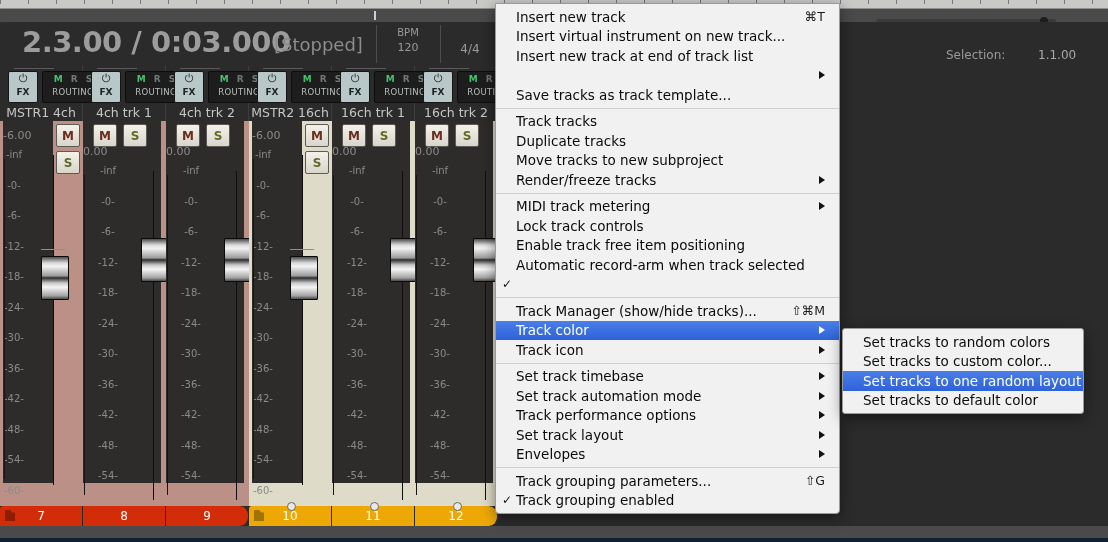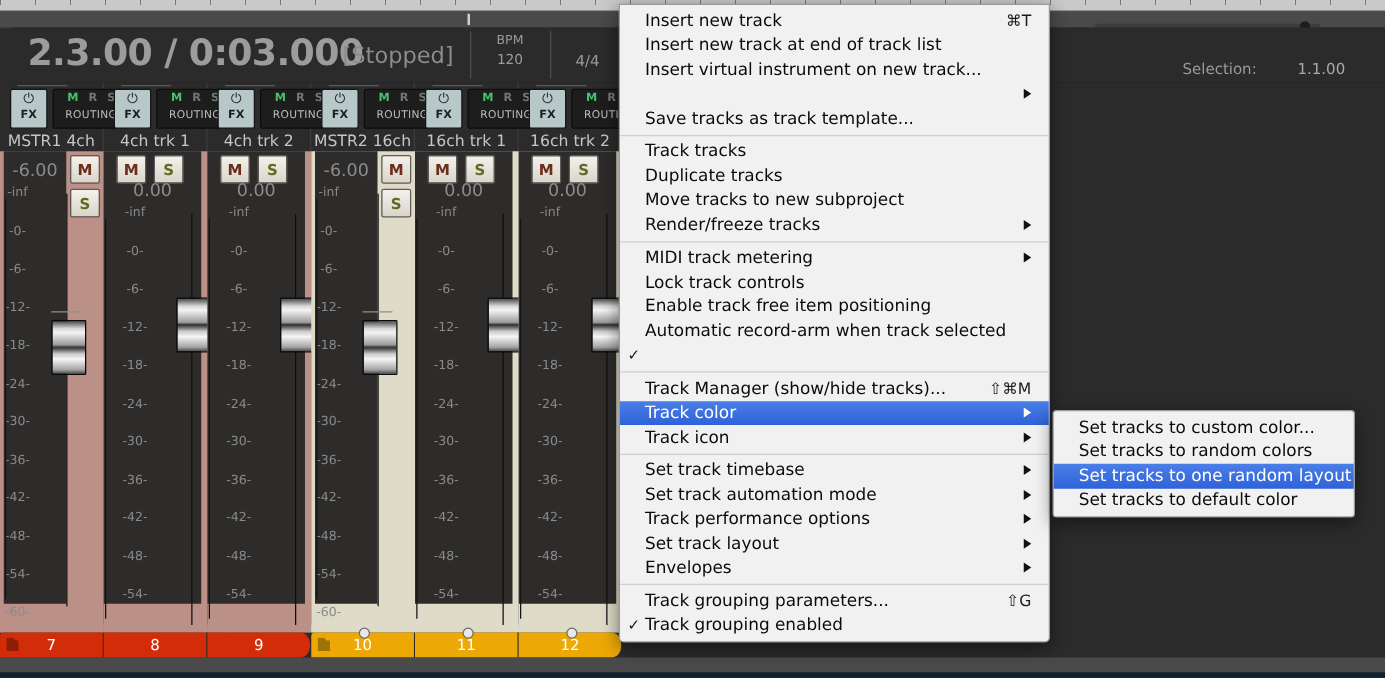--- a/index.html
+++ b/index.html
@@ -58,21 +58,21 @@
   .mixer{position:absolute;left:0;top:121px;width:1108px;height:385px;background:#2b2b2b;}
   .strip{position:absolute;top:0;height:385px;box-sizing:border-box;}
   .strip .tint{position:absolute;left:0;top:0;width:100%;height:385px;}
   .strip .panel{position:absolute;top:0;height:362px;background:#2e2c2b;}
   .ms-row{position:absolute;top:3px;display:flex;gap:6px;}
   .msbtn{width:22px;height:21px;border:1px solid #5e5a55;border-radius:2px;
         background:linear-gradient(#f3f1ea,#d9d5cb);
         font-size:12px;font-weight:bold;display:flex;align-items:center;justify-content:center;}
   .msbtn.m{color:#6b2d1c;}
   .msbtn.s{color:#5d6b24;}
-  .volnum{position:absolute;top:24px;width:100%;text-align:center;font-size:14px;color:#8b8b8b;}
+  .volnum{position:absolute;top:24px;width:100%;text-align:left;font-size:11px;color:#8b8b8b;}
   .scale{position:absolute;top:40px;left:0;width:100%;}
   .tick{position:absolute;width:100%;text-align:center;font-size:10px;color:#8a8a8a;}
   .fadertrack{position:absolute;width:1px;background:#0e0e0e;}
   .faderhandle{position:absolute;width:26px;height:42px;border:1px solid #0a0a0a;border-radius:1px;
      background:linear-gradient(to bottom,#4b4b4b 0%,#d8d8d8 14%,#f3f3f3 22%,#9b9b9b 45%,#3e3e3e 49%,
                                 #3e3e3e 51%,#c9c9c9 62%,#f5f5f5 72%,#a5a5a5 92%,#4a4a4a 100%);}
   .peakline{position:absolute;width:24px;height:1px;background:#8e8e8e;}
   .meterline{position:absolute;width:1px;background:#141414;}
 
   
@@ -437,24 +437,24 @@
     </div>
   <div class="bottomstrip"></div>
   <div class="navystrip"></div>
 
   <div class="menu">
       <div class="mi">
         <span>Insert new track</span>
         <span class="sc">⌘T</span>
       </div>
       <div class="mi">
+        <span>Insert virtual instrument on new track...</span>
+      </div>
+      <div class="mi">
         <span>Insert new track at end of track list</span>
-      </div>
-      <div class="mi">
-        <span>Insert virtual instrument on new track...</span>
       </div>
       <div class="mi">
         <span class="arrow"></span>
       </div>
       <div class="mi">
         <span>Save tracks as track template...</span>
       </div>
       <div class="msep"></div>
       <div class="mi">
         <span>Track tracks</span>
@@ -525,24 +525,24 @@
         <span>Track grouping parameters...</span>
         <span class="sc">⇧G</span>
       </div>
       <div class="mi">
         <span class="chk">✓</span>
         <span>Track grouping enabled</span>
       </div>
     </div>
   <div class="submenu">
       <div class="mi">
+        <span>Set tracks to random colors</span>
+      </div>
+      <div class="mi">
         <span>Set tracks to custom color...</span>
-      </div>
-      <div class="mi">
-        <span>Set tracks to random colors</span>
       </div>
       <div class="mi sel">
         <span>Set tracks to one random layout</span>
       </div>
       <div class="mi">
         <span>Set tracks to default color</span>
       </div>
     </div>
 
 </div>

